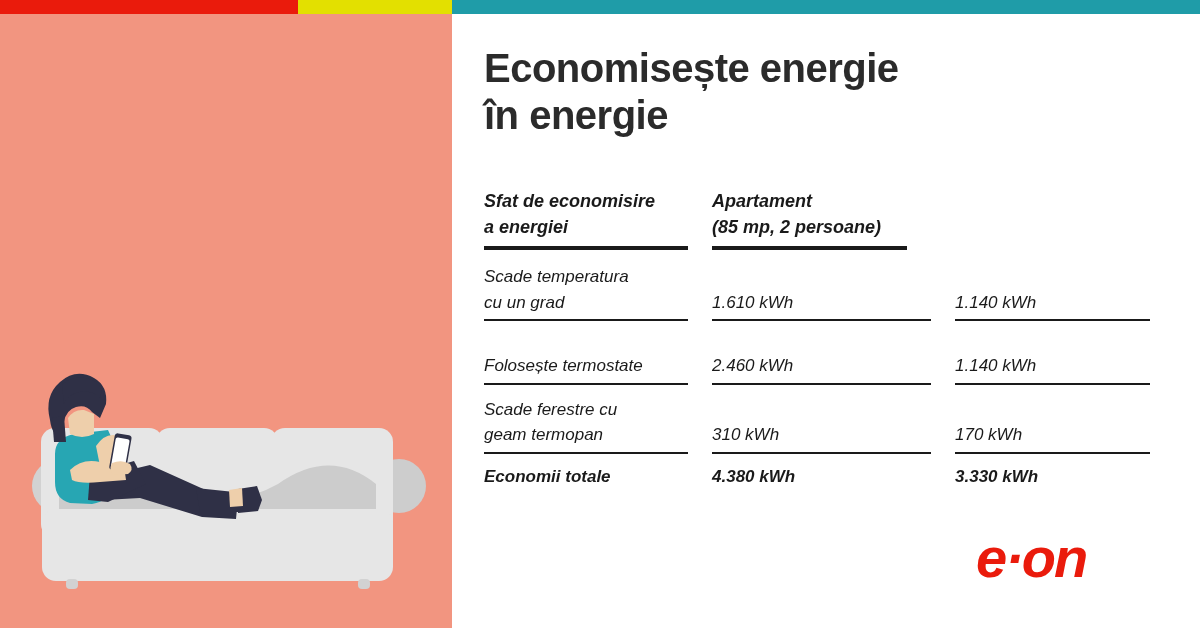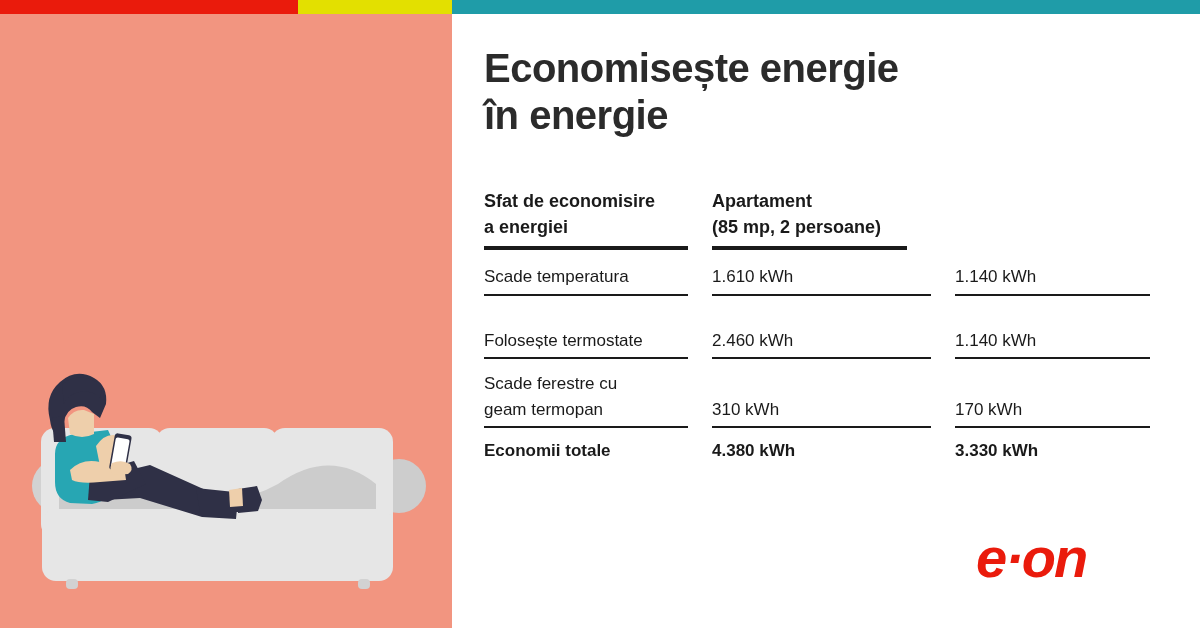--- a/index.html
+++ b/index.html
@@ -33,21 +33,21 @@
   .title {
     position:absolute; left:32px; top:31px;
     width:680px;
     font-size:40px; font-weight:bold; line-height:1.18;
     color:#2b2b2b; letter-spacing:-0.5px;
   }
   .title .line { display:block; }
 
   
   .tbl { position:absolute; left:32px; top:174px; width:690px; }
-  .trow { position:relative; display:flex; }
+  .trow { position:relative; display:flex;font-style:italic; }
 
   .cell { position:relative; }
   .c1 { width:228px; }
   .c2 { width:243px; }
   .c3 { width:219px; }
 
   .rule { height:4px; background:#1a1a1a; margin-right:24px; }
   .rule-thin { height:2px; background:#1a1a1a; margin-right:24px; }
 
   .hdr-text {
@@ -158,20 +158,21 @@
           <span class="l">(85 mp, 2 persoane)</span>
         </div>
         <div class="rule"></div>
       </div>
     </div>
 
     <div class="trow" style="margin-top:14px;">
       <div class="cell c1 cellbox">
         <div class="body-text">
           <span class="l">Scade temperatura</span>
+          <span class="l">cu un grad</span>
         </div>
         <div class="rule-thin" style="margin-top:4px;"></div>
       </div>
       <div class="cell c2 cellbox">
         <div class="body-text">
             <span class="l">1.610 kWh</span>
           </div>
         <div class="rule-thin" style="margin-top:4px;"></div>
       </div>
       <div class="cell c3 cellbox">

